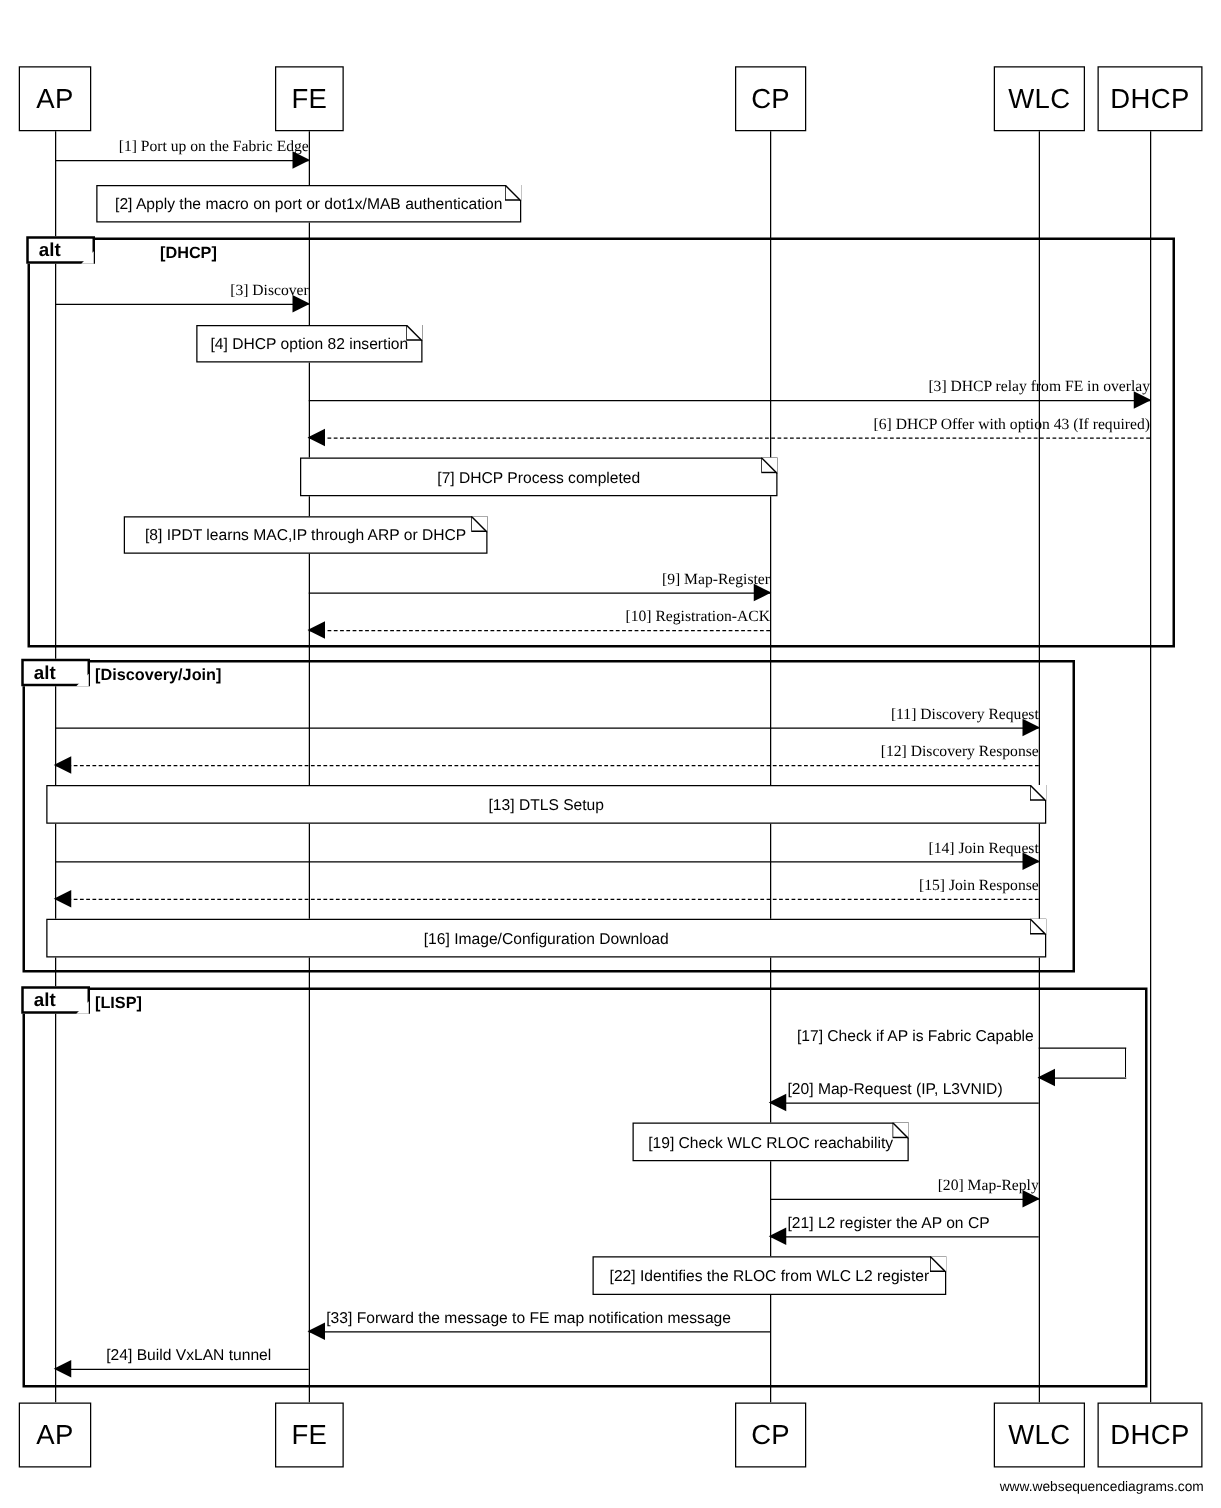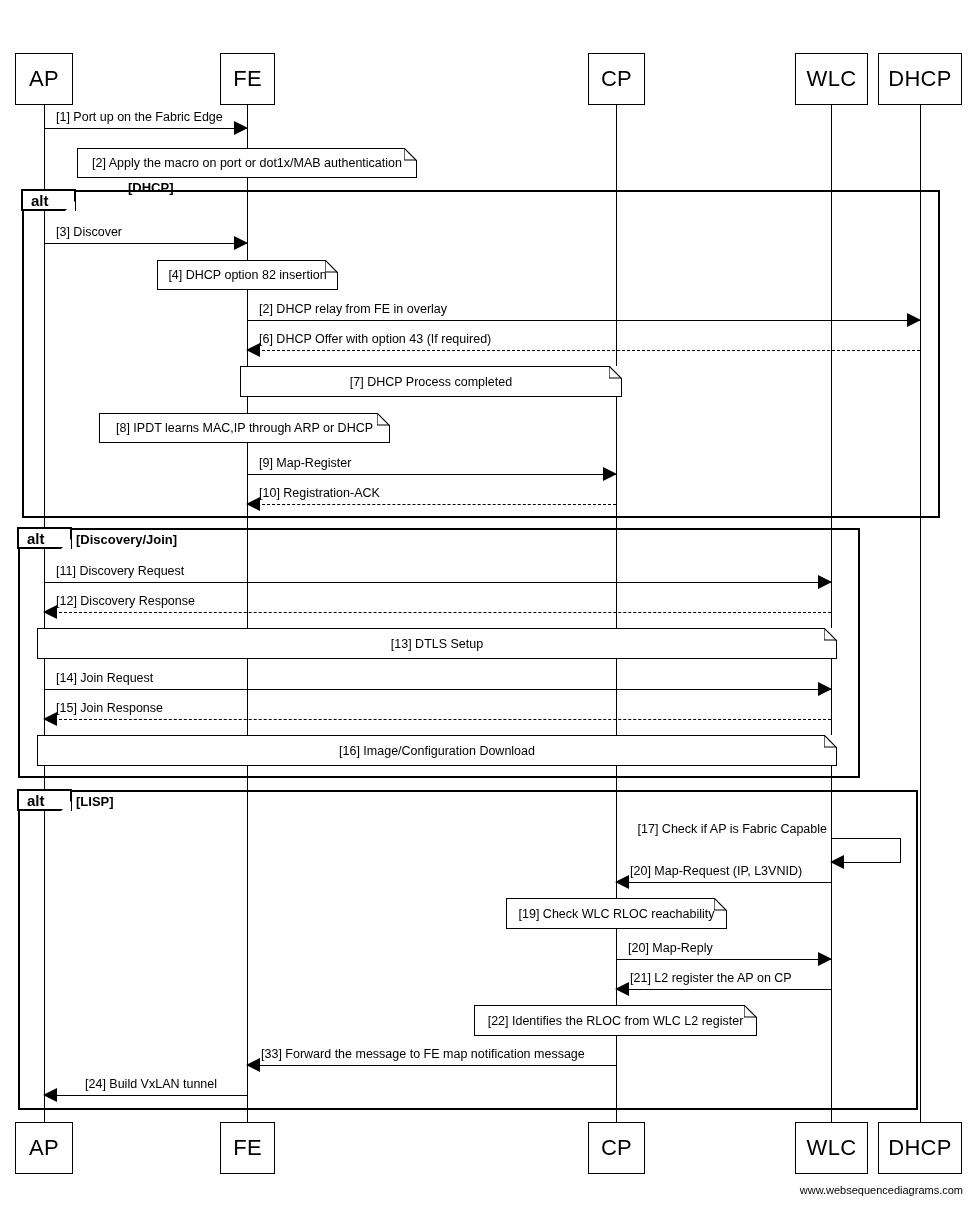--- a/index.html
+++ b/index.html
@@ -53,21 +53,21 @@
     border-top: 1.6px dashed #000;
   }
   .msg .label {
     position: absolute;
     bottom: 4px;
     font-size: 12.5px;
     color: #000;
     white-space: nowrap;
     line-height: 14px;
   }
-  .msg .label.center { left: 12px; width: 100%; text-align: left; }
+  .msg .label.center { left: 0; width: 100%; text-align: right; font-family: Liberation Serif, serif; }
   .msg .label.left { left: 4px; text-align: left; }
   
   .arrowhead {
     position: absolute;
     width: 0; height: 0;
     top: -7px;
   }
   .arrowhead.right {
     right: -1px;
     border-top: 7px solid transparent;
@@ -191,21 +191,21 @@
       <div class="participant" style="left: 878px; top: 53px; width: 84px; height: 52px;">
         <span>DHCP</span>
       </div>
     </div>
 
   <div id="fragments">
       <div class="frag" style="left: 22px; top: 190px; width: 918px; height: 328px;"></div>
       <div class="frag-tab" style="left: 21px; top: 189px;">
         <span>alt</span>
       </div>
-      <div class="frag-cond" style="left: 80px; top: 180px; padding-left: 48px;">[DHCP]</div>
+      <div class="frag-cond" style="left: 80px; top: 194px; padding-left: 48px;">[DHCP]</div>
       <div class="frag" style="left: 18px; top: 528px; width: 842px; height: 250px;"></div>
       <div class="frag-tab" style="left: 17px; top: 527px;">
         <span>alt</span>
       </div>
       <div class="frag-cond" style="left: 76px; top: 532px;">[Discovery/Join]</div>
       <div class="frag" style="left: 18px; top: 790px; width: 900px; height: 320px;"></div>
       <div class="frag-tab" style="left: 17px; top: 789px;">
         <span>alt</span>
       </div>
       <div class="frag-cond" style="left: 76px; top: 794px;">[LISP]</div>
@@ -218,21 +218,21 @@
         <div class="label center">[1]  Port up on the Fabric Edge</div>
       </div>
       <div class="msg" style="left: 44px; top: 243px; width: 203px;">
         <div class="line"></div>
         <div class="arrowhead right"></div>
         <div class="label center">[3]   Discover</div>
       </div>
       <div class="msg" style="left: 247px; top: 320px; width: 673px;">
         <div class="line"></div>
         <div class="arrowhead right"></div>
-        <div class="label center">[2] DHCP relay from FE in overlay</div>
+        <div class="label center">[3] DHCP relay from FE in overlay</div>
       </div>
       <div class="msg dashed" style="left: 247px; top: 350px; width: 673px;">
         <div class="line"></div>
         <div class="arrowhead left"></div>
         <div class="label center">[6] DHCP Offer with option 43 (If required)</div>
       </div>
       <div class="msg" style="left: 247px; top: 474px; width: 369px;">
         <div class="line"></div>
         <div class="arrowhead right"></div>
         <div class="label center">[9] Map-Register</div>

